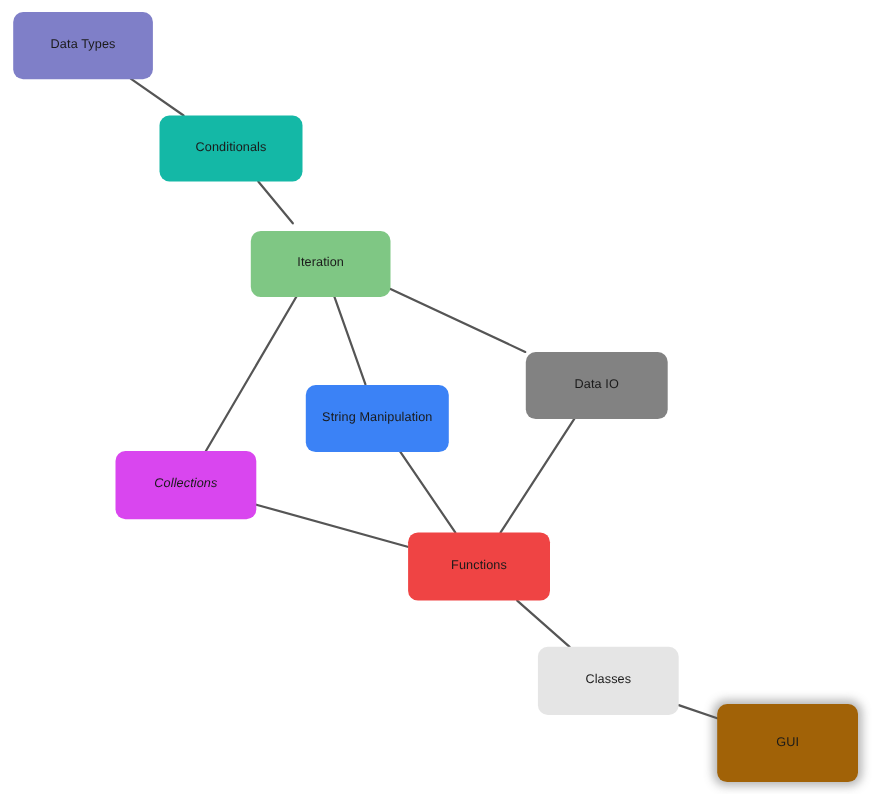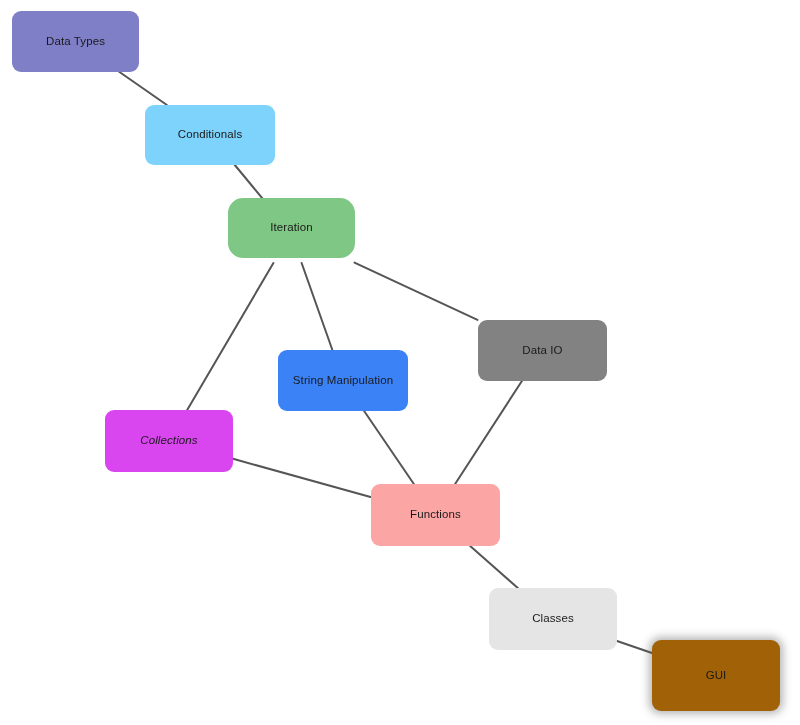--- a/index.html
+++ b/index.html
@@ -62,36 +62,36 @@
       <line x1="363.7851851851852" y1="410.5" x2="413.8740740740741" y2="484" stroke="#555555" stroke-width="2" stroke-linecap="round"></line>
       <line x1="522.2212121212121" y1="380.5" x2="455.1030303030303" y2="484" stroke="#555555" stroke-width="2" stroke-linecap="round"></line>
       <line x1="233" y1="458.8045112781955" x2="370.5" y2="497.0563909774436" stroke="#555555" stroke-width="2" stroke-linecap="round"></line>
       <line x1="470.1730769230769" y1="546" x2="517.8269230769231" y2="588" stroke="#555555" stroke-width="2" stroke-linecap="round"></line>
       <line x1="617" y1="640.9877300613497" x2="652" y2="653.0122699386503" stroke="#555555" stroke-width="2" stroke-linecap="round"></line>
     </svg>
   <div id="node-layer">
       <div class="node" style="left: 12px; top: 11px; width: 127px; height: 61px; background: rgb(127, 127, 200); color: rgb(26, 26, 26);">
         <span class="node-label">Data Types</span>
       </div>
-      <div class="node" style="left: 145px; top: 105px; width: 130px; height: 60px; background: #7dd3fc; color: rgb(26, 26, 26);">
+      <div class="node" style="left: 145px; top: 105px; width: 130px; height: 60px; background: #14b8a6; color: rgb(26, 26, 26);">
         <span class="node-label">Conditionals</span>
       </div>
-      <div class="node" style="left: 228px; top: 198px; width: 127px; height: 60px; background: rgb(127, 199, 132); color: rgb(26, 26, 26); border-radius: 15px;">
+      <div class="node" style="left: 228px; top: 210px; width: 127px; height: 60px; background: rgb(127, 199, 132); color: rgb(26, 26, 26);">
         <span class="node-label">Iteration</span>
       </div>
       <div class="node" style="left: 278px; top: 350px; width: 130px; height: 61px; background: #3b82f6; color: rgb(26, 26, 26);">
         <span class="node-label">String Manipulation</span>
       </div>
       <div class="node" style="left: 478px; top: 320px; width: 129px; height: 61px; background: rgb(130, 130, 130); color: rgb(26, 26, 26);">
         <span class="node-label">Data IO</span>
       </div>
       <div class="node" style="left: 105px; top: 410px; width: 128px; height: 62px; background: #d946ef; color: rgb(26, 26, 26); font-style: italic;">
         <span class="node-label">Collections</span>
       </div>
-      <div class="node" style="left: 371px; top: 484px; width: 129px; height: 62px; background: #fca5a5; color: rgb(26, 26, 26);">
+      <div class="node" style="left: 371px; top: 484px; width: 129px; height: 62px; background: #ef4444; color: rgb(26, 26, 26);">
         <span class="node-label">Functions</span>
       </div>
       <div class="node" style="left: 489px; top: 588px; width: 128px; height: 62px; background: #e5e5e5; color: rgb(26, 26, 26);">
         <span class="node-label">Classes</span>
       </div>
       <div class="node shadowed" style="left: 652px; top: 640px; width: 128px; height: 71px; background: #a16207; color: rgb(26, 26, 26);">
         <span class="node-label">GUI</span>
       </div>
     </div>
 </div>

